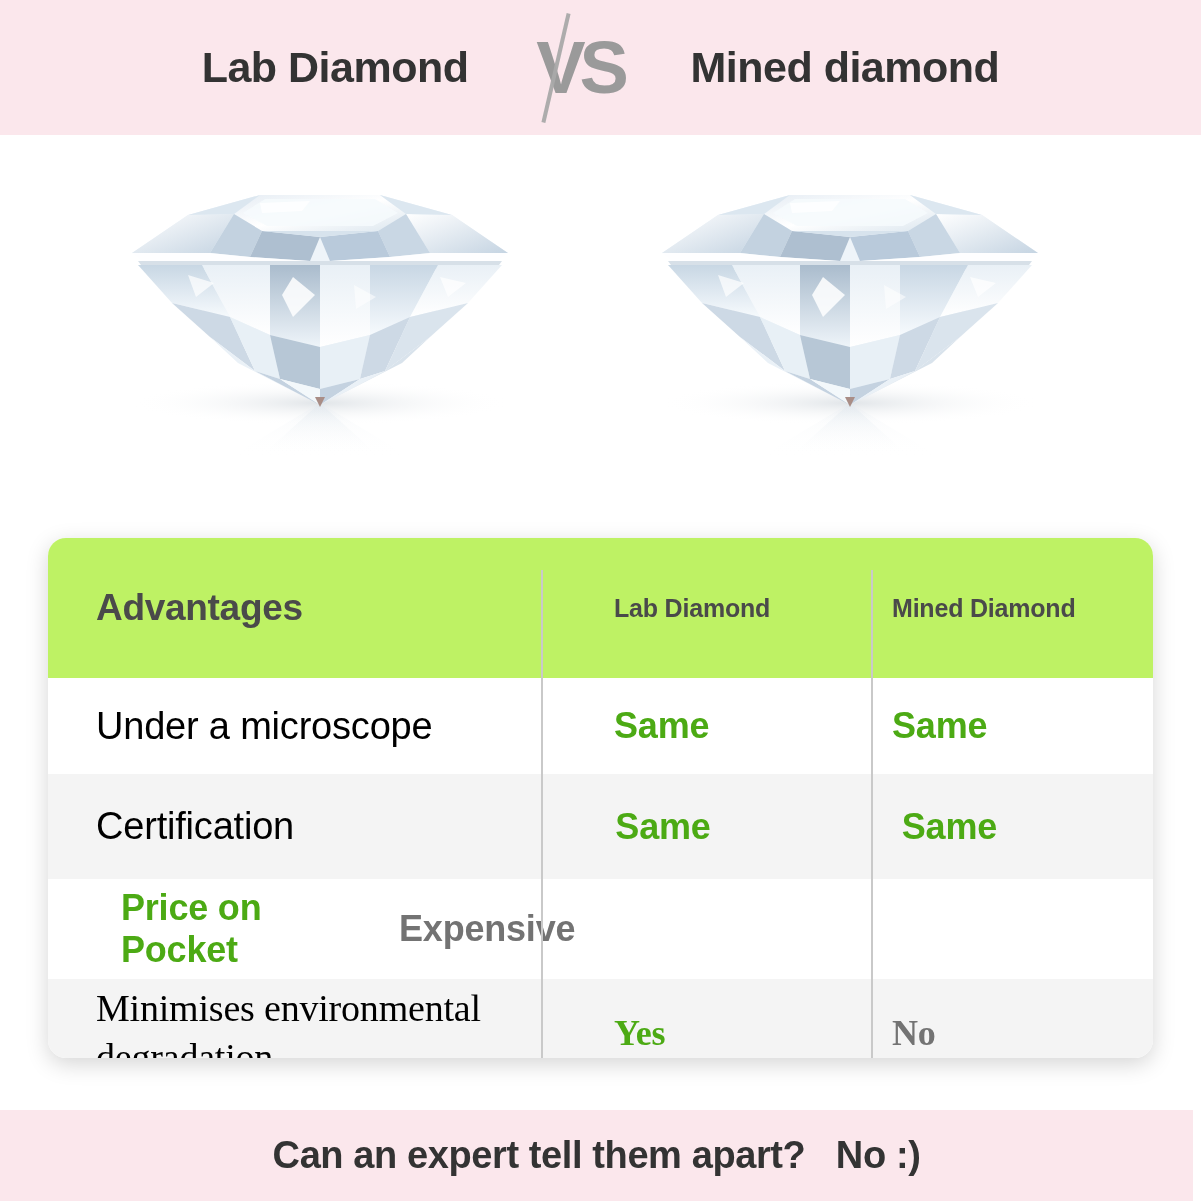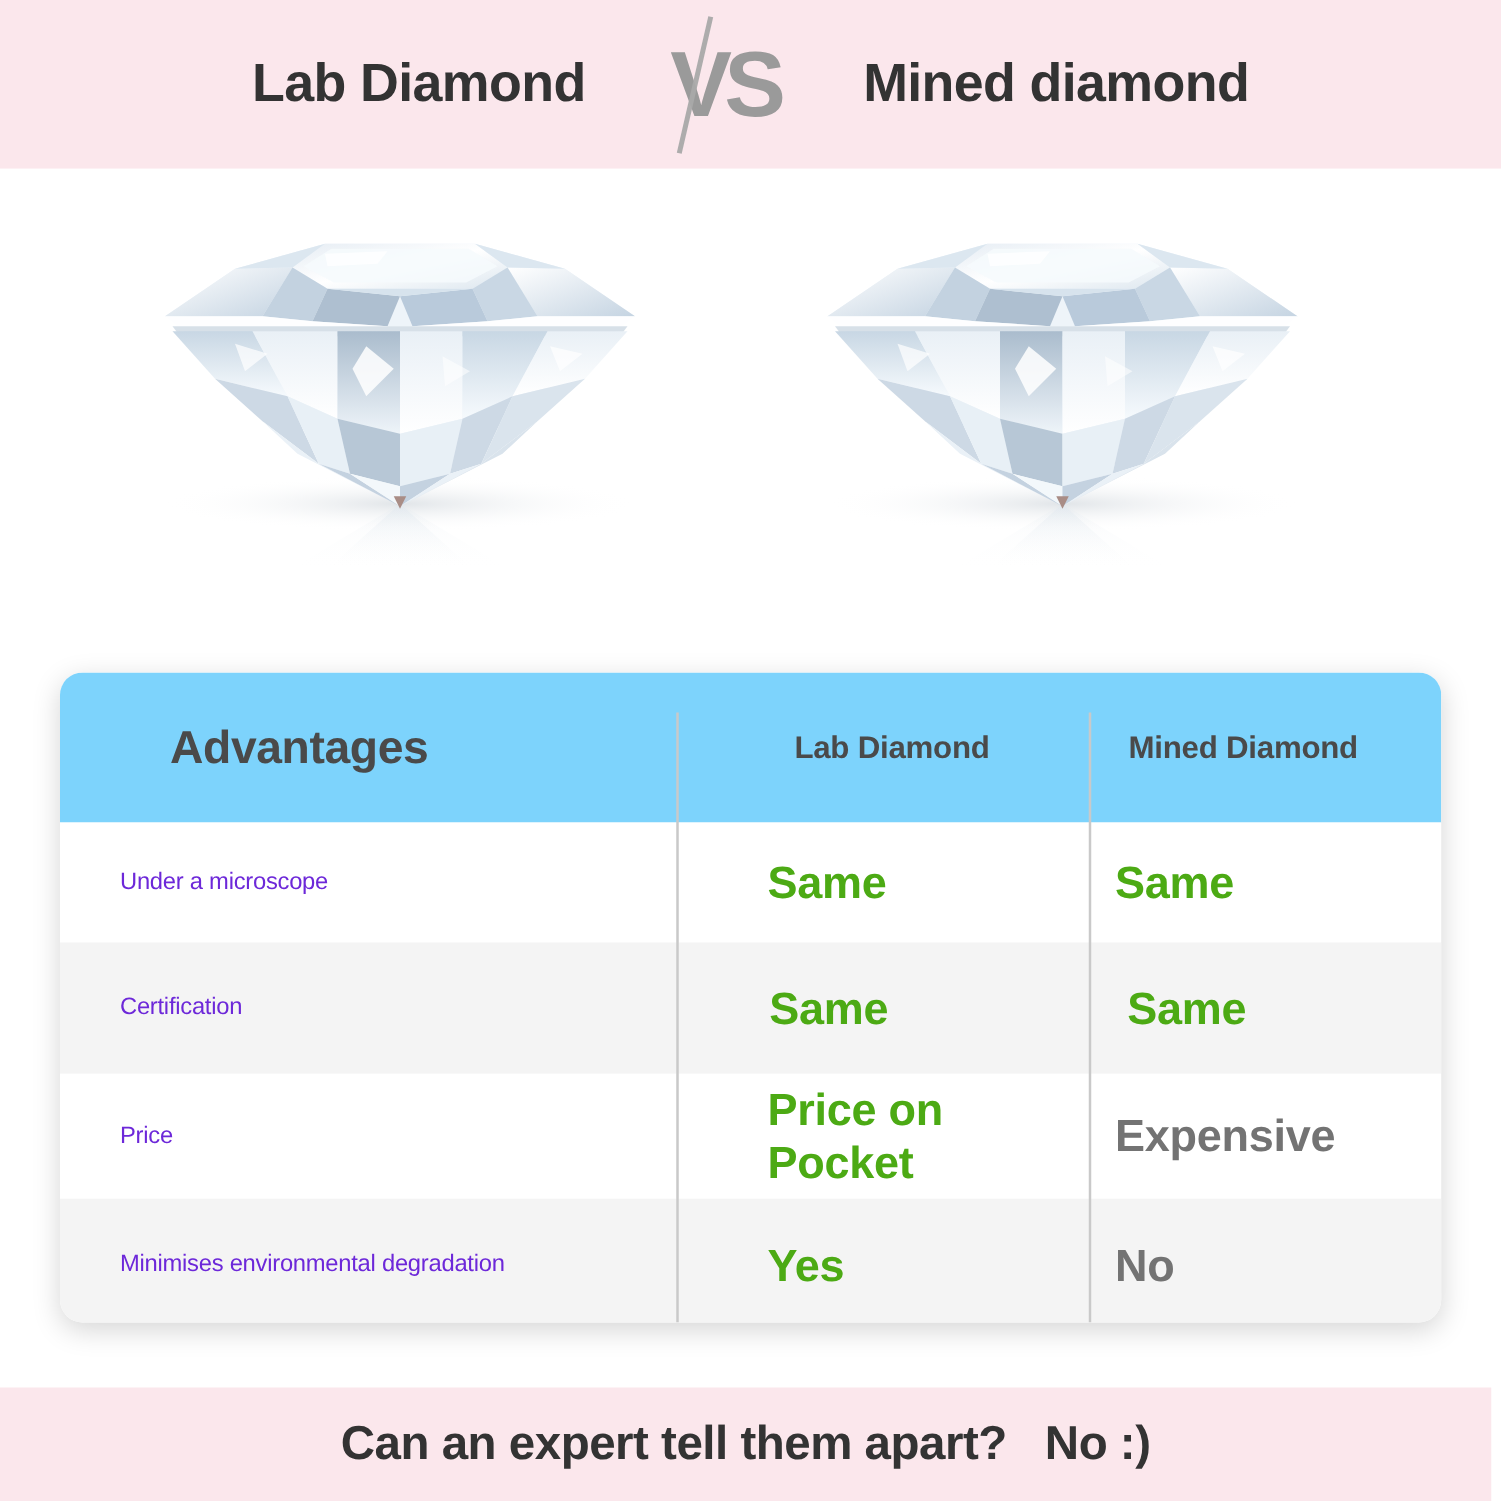--- a/index.html
+++ b/index.html
@@ -50,45 +50,44 @@
   
   .card{
     position:absolute;left:48px;top:538px;
     width:1105px;height:520px;
     background:#ffffff;
     border-radius:18px;
     box-shadow:0 6px 22px rgba(0,0,0,.17);
     overflow:hidden;
   }
   .thead{
-    height:120px;background:#7dd3fc;
+    height:140px;background:#bef264;
     display:flex;align-items:center;
     position:relative;
-    padding-left:40px;
   }
   .c1{width:493px;box-sizing:border-box;padding-left:48px;}
   .c2{width:330px;box-sizing:border-box;padding-left:73px;}
   .c3{width:282px;box-sizing:border-box;padding-left:21px;}
   .th-main{
     font-size:37px;font-weight:bold;color:#4a4a4a;letter-spacing:-0.3px;
   }
   .th-sub{
     font-size:25px;font-weight:bold;color:#4a4a4a;letter-spacing:-0.2px;
   }
   .trow{
     display:flex;align-items:center;position:relative;
   }
   .trow.w{background:#ffffff;}
   .trow.g{background:#f4f4f4;}
   .r1{height:96px;}
   .r2{height:105px;gap:18px;}
   .r3{height:100px;}
-  .r4{height:107px;}
+  .r4{height:107px;font-family:Liberation Serif, serif;}
   .lab{
-    font-size:19px;color:#6d28d9;line-height:1.28;letter-spacing:-0.2px;
+    font-size:38px;color:#000000;line-height:1.28;letter-spacing:-0.2px;
   }
   .val{
     font-size:36px;font-weight:bold;letter-spacing:-0.2px;
   }
   .val.green{color:#4caa14;}
   .val.red{color:#737373;}
   .vdiv{
     position:absolute;top:32px;width:2px;height:488px;
     background:#c9c9c9;z-index:5;
   }
@@ -291,23 +290,20 @@
     </div>
     <div class="c2">
       <span class="val green">Same</span>
     </div>
     <div class="c3">
       <span class="val green">Same</span>
     </div>
   </div>
 
   <div class="trow w r3">
-    <div class="c1">
-      <span class="lab">Price</span>
-    </div>
     <div class="c2">
       <span class="val green">Price on Pocket</span>
     </div>
     <div class="c3">
       <span class="val red">Expensive</span>
     </div>
   </div>
 
   <div class="trow g r4">
     <div class="c1">

